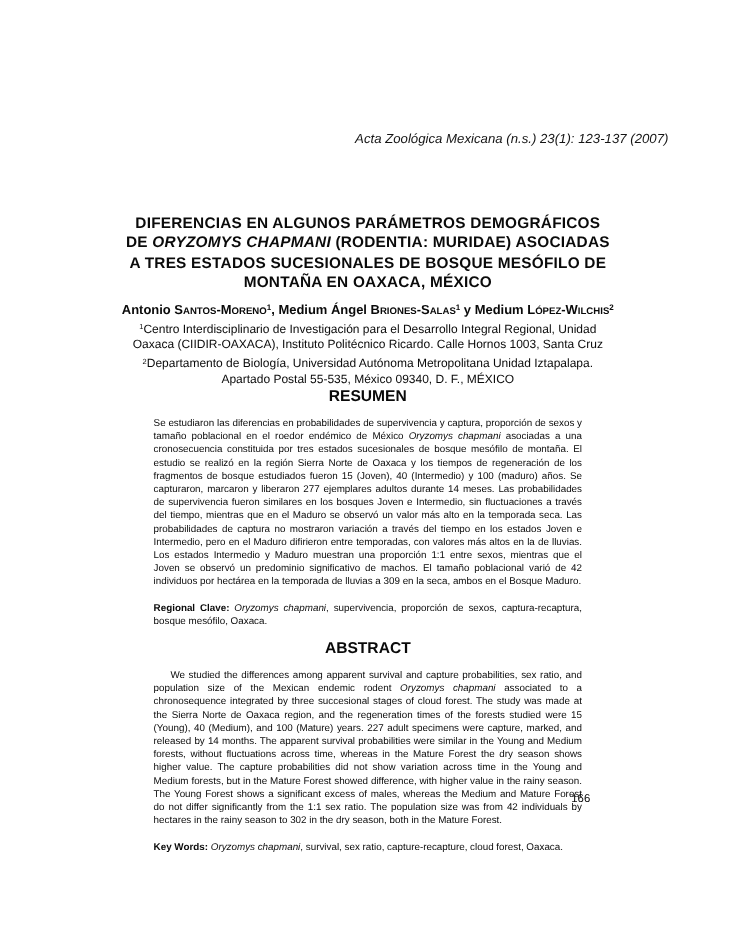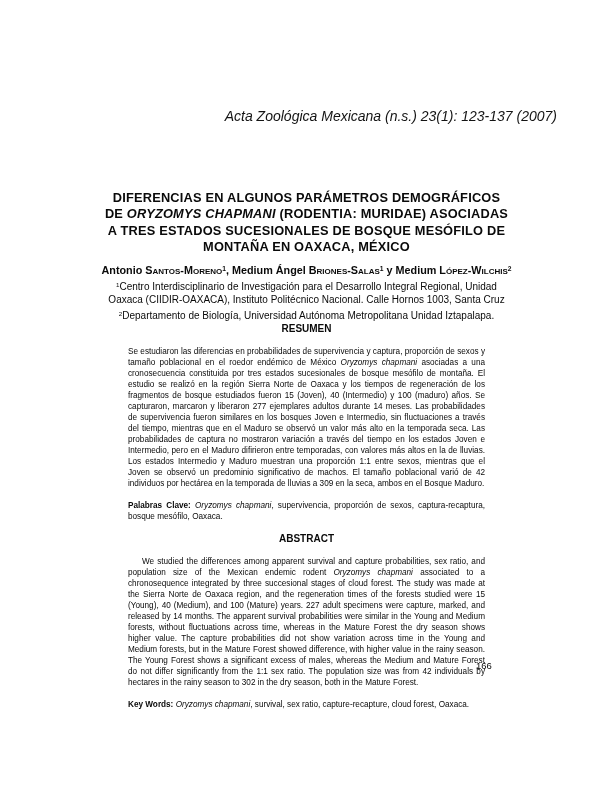--- a/index.html
+++ b/index.html
@@ -11,28 +11,28 @@
     overflow: hidden;
     font-family: "Liberation Sans", sans-serif;
     color: #0a0a0a;
   }
   .journal-header {
     position: absolute;
     top: 111px;
     left: 56px;
     width: 501px;
     text-align: right;
-    font-size: 14px;
+    font-size: 11px;
     font-style: italic;
     line-height: 11px;
     color: #141414;
   }
   .content {
     position: absolute;
-    top: 12px;
+    top: 0;
     left: 56px;
     width: 501px;
   }
   .title {
     margin: 178px 0 0 0;
     font-size: 12.8px;
     font-weight: bold;
     line-height: 16.4px;
     letter-spacing: 0.2px;
     text-align: center;
@@ -47,21 +47,21 @@
   }
   .affiliations {
     margin-top: 1px;
     font-size: 10px;
     line-height: 13.3px;
     text-align: center;
   }
   .affiliations .aline { display: block; }
   .sec-heading {
     margin-top: 1px;
-    font-size: 10px;
+    font-size: 13px;
     font-weight: bold;
     line-height: 12px;
     text-align: center;
   }
   .sec-heading.abstract-h { margin-top: 8px; }
   .abs {
     margin: 2px 61px 0 61px;
     font-size: 8.2px;
     line-height: 11px;
     text-align: justify;
@@ -94,29 +94,30 @@
       <span class="tline">DIFERENCIAS EN ALGUNOS PARÁMETROS DEMOGRÁFICOS</span>
       <span class="tline"><span>DE </span><span class="it">ORYZOMYS CHAPMANI</span><span> (RODENTIA: MURIDAE) ASOCIADAS</span></span>
       <span class="tline">A TRES ESTADOS SUCESIONALES DE BOSQUE MESÓFILO DE</span>
       <span class="tline">MONTAÑA EN OAXACA, MÉXICO</span>
     </h1>
 
     <div class="authors"><span>Antonio </span><span class="sc">Santos-Moreno</span><span class="sup">1</span><span>, Medium Ángel </span><span class="sc">Briones-Salas</span><span class="sup">1</span><span> y Medium </span><span class="sc">López-Wilchis</span><span class="sup">2</span></div>
 
     <div class="affiliations">
       <span class="aline"><span class="sup">1</span><span>Centro Interdisciplinario de Investigación para el Desarrollo Integral Regional, Unidad</span></span>
-      <span class="aline"><span>Oaxaca (CIIDIR-OAXACA), Instituto Politécnico Nacional. Calle Hornos 1003, Santa Cruz</span></span>
+      <span class="aline"><span>Oaxaca (CIIDIR-OAXACA), Instituto Politécnico Ricardo. Calle Hornos 1003, Santa Cruz</span></span>
       <span class="aline"><span class="sup">2</span><span>Departamento de Biología, Universidad Autónoma Metropolitana Unidad Iztapalapa.</span></span>
+      <span class="aline"><span>Apartado Postal 55-535, México 09340, D. F., MÉXICO</span></span>
     </div>
 
     <div class="sec-heading">RESUMEN</div>
 
     <div class="abs">
       <p><span>Se estudiaron las diferencias en probabilidades de supervivencia y captura, proporción de sexos y tamaño poblacional en el roedor endémico de México </span><span class="it">Oryzomys chapmani</span><span> asociadas a una cronosecuencia constituida por tres estados sucesionales de bosque mesófilo de montaña. El estudio se realizó en la región Sierra Norte de Oaxaca y los tiempos de regeneración de los fragmentos de bosque estudiados fueron 15 (Joven), 40 (Intermedio) y 100 (maduro) años. Se capturaron, marcaron y liberaron 277 ejemplares adultos durante 14 meses. Las probabilidades de supervivencia fueron similares en los bosques Joven e Intermedio, sin fluctuaciones a través del tiempo, mientras que en el Maduro se observó un valor más alto en la temporada seca. Las probabilidades de captura no mostraron variación a través del tiempo en los estados Joven e Intermedio, pero en el Maduro difirieron entre temporadas, con valores más altos en la de lluvias. Los estados Intermedio y Maduro muestran una proporción 1:1 entre sexos, mientras que el Joven se observó un predominio significativo de machos. El tamaño poblacional varió de 42 individuos por hectárea en la temporada de lluvias a 309 en la seca, ambos en el Bosque Maduro.</span></p>
-      <p><span class="bd">Palabras Clave: </span><span class="it">Oryzomys chapmani</span><span>, supervivencia, proporción de sexos, captura-recaptura, bosque mesófilo, Oaxaca.</span></p>
+      <p><span class="bd">Regional Clave: </span><span class="it">Oryzomys chapmani</span><span>, supervivencia, proporción de sexos, captura-recaptura, bosque mesófilo, Oaxaca.</span></p>
     </div>
 
     <div class="sec-heading abstract-h">ABSTRACT</div>
 
     <div class="abs abstract-b">
       <p class="indent"><span>We studied the differences among apparent survival and capture probabilities, sex ratio, and population size of the Mexican endemic rodent </span><span class="it">Oryzomys chapmani</span><span> associated to a chronosequence integrated by three succesional stages of cloud forest. The study was made at the Sierra Norte de Oaxaca region, and the regeneration times of the forests studied were 15 (Young), 40 (Medium), and 100 (Mature) years. 227 adult specimens were capture, marked, and released by 14 months. The apparent survival probabilities were similar in the Young and Medium forests, without fluctuations across time, whereas in the Mature Forest the dry season shows higher value. The capture probabilities did not show variation across time in the Young and Medium forests, but in the Mature Forest showed difference, with higher value in the rainy season. The Young Forest shows a significant excess of males, whereas the Medium and Mature Forest do not differ significantly from the 1:1 sex ratio. The population size was from 42 individuals by hectares in the rainy season to 302 in the dry season, both in the Mature Forest.</span></p>
       <p><span class="bd">Key Words: </span><span class="it">Oryzomys chapmani</span><span>, survival, sex ratio, capture-recapture, cloud forest, Oaxaca.</span></p>
     </div>
 
   </div>

